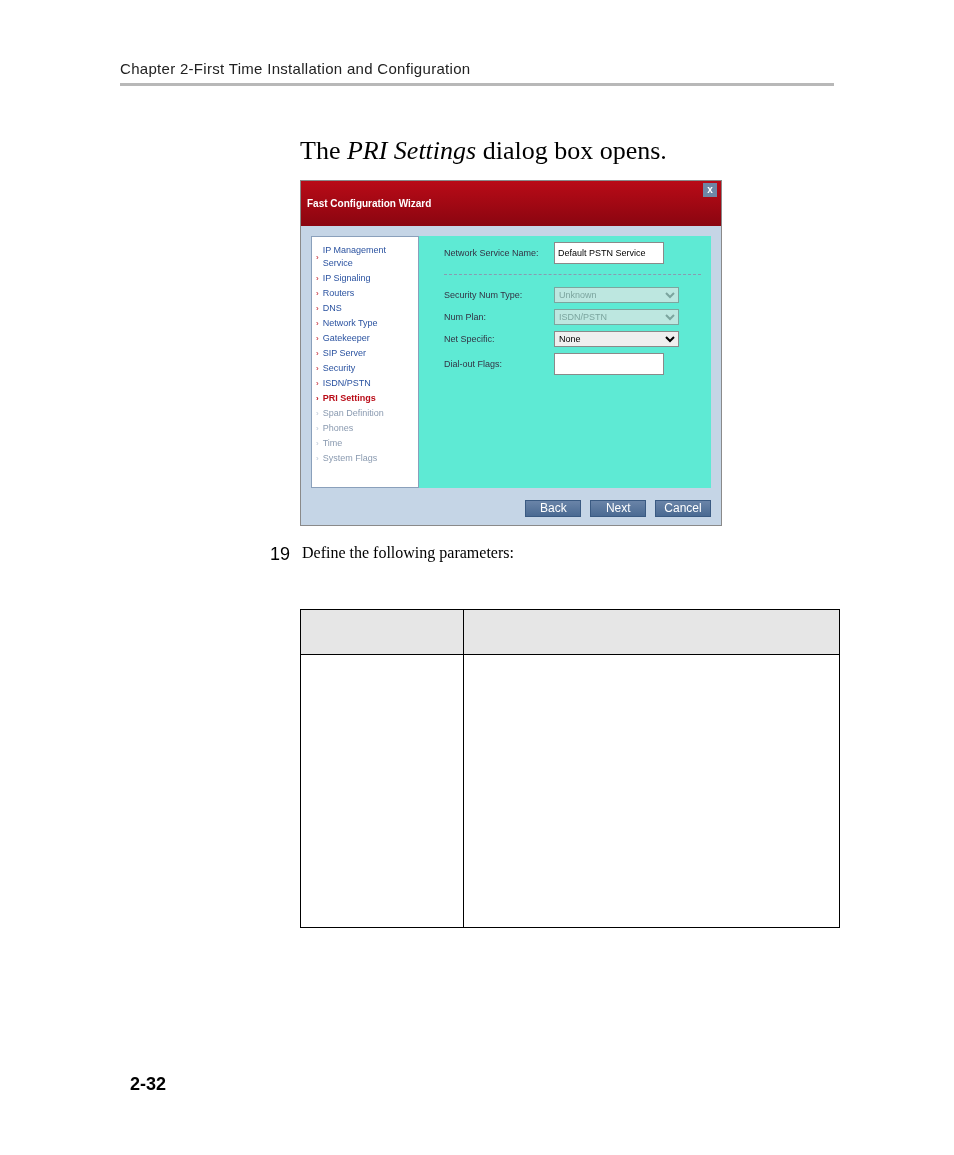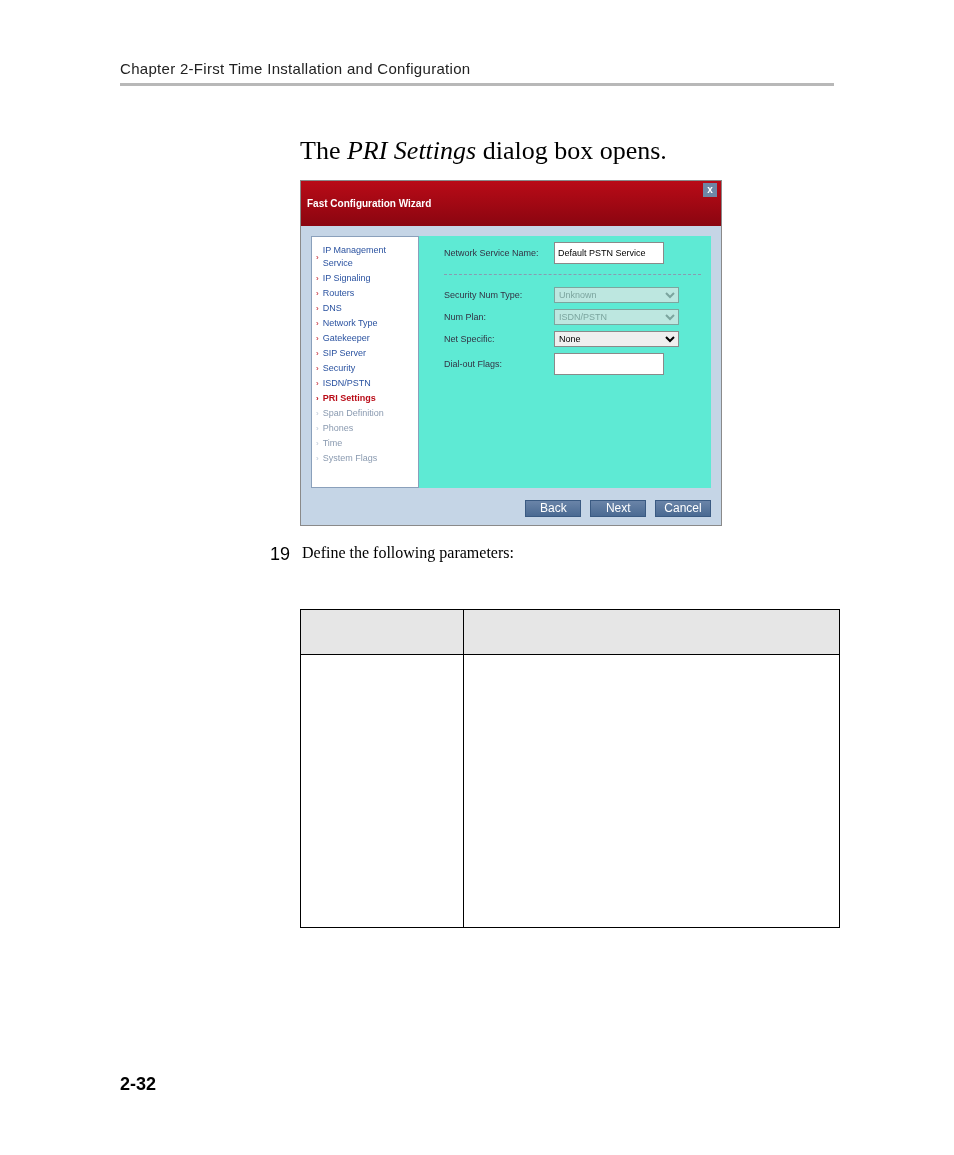--- a/index.html
+++ b/index.html
@@ -29,21 +29,21 @@
   .wiz-footer{background:#c5d5e6;padding:4px 10px 8px 0;text-align:right;}
   .wiz-btn{display:inline-block;width:54px;height:15px;line-height:15px;background:linear-gradient(#6a84a8,#4a6a92);color:#fff;font-size:12px;text-align:center;border:1px solid #3a5a82;margin-left:6px;}
   .step-line{margin:18px 0 0 0;display:flex;}
   .step-num{width:40px;text-align:right;font-family:Arial,Helvetica,sans-serif;font-weight:normal;font-size:18px;margin-left:130px;margin-right:12px;}
   .step-text{font-size:16px;}
   .param-table{margin:44px 0 0 180px;border-collapse:collapse;width:540px;}
   .param-table td,.param-table th{border:1px solid #000;}
   .param-table thead th{background:#e6e6e6;height:42px;}
   .param-table tbody td.c1{width:160px;height:270px;}
   .param-table tbody td.c2{}
-  .page-num{position:absolute;left:120px;bottom:60px;font-family:Arial,Helvetica,sans-serif;font-weight:bold;font-size:18px;}
+  .page-num{position:absolute;left:130px;bottom:60px;font-family:Arial,Helvetica,sans-serif;font-weight:bold;font-size:18px;}
 </style>
 </head>
 <body>
 
 <div class="page">
 
   <div class="chapter-header">Chapter 2-First Time Installation and Configuration</div>
   <hr class="header-rule">
 
   <p class="intro-line">

